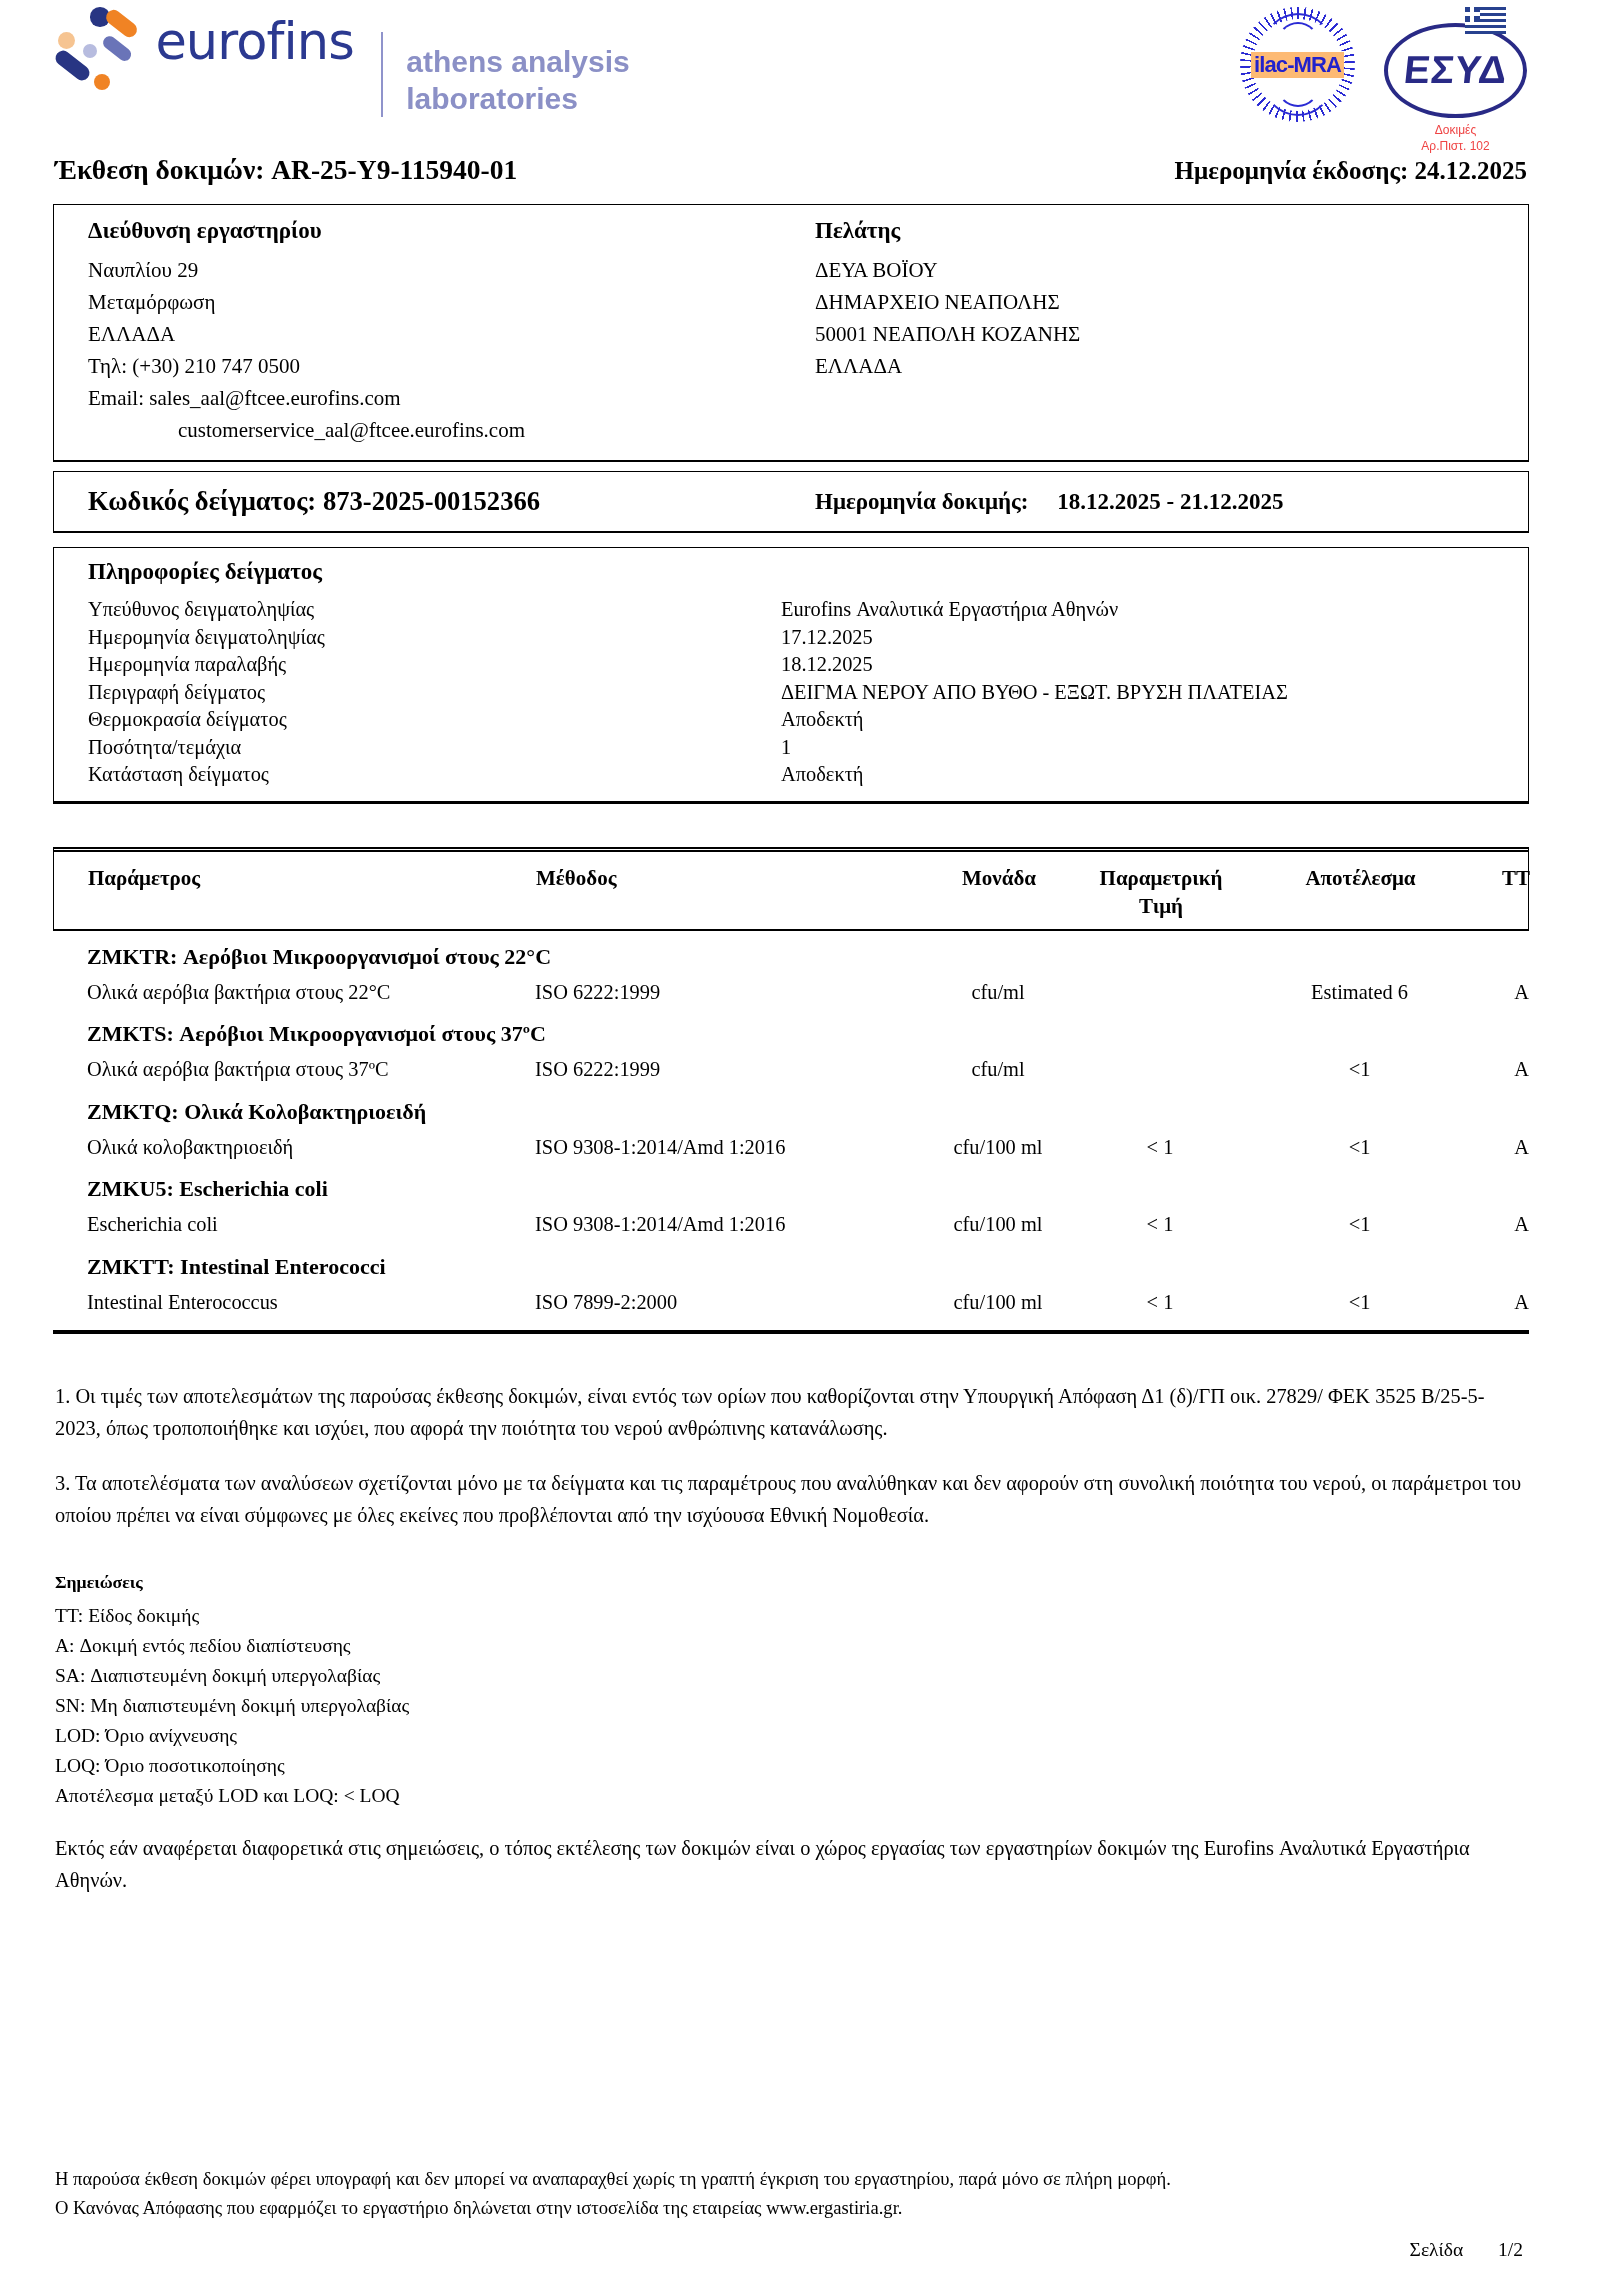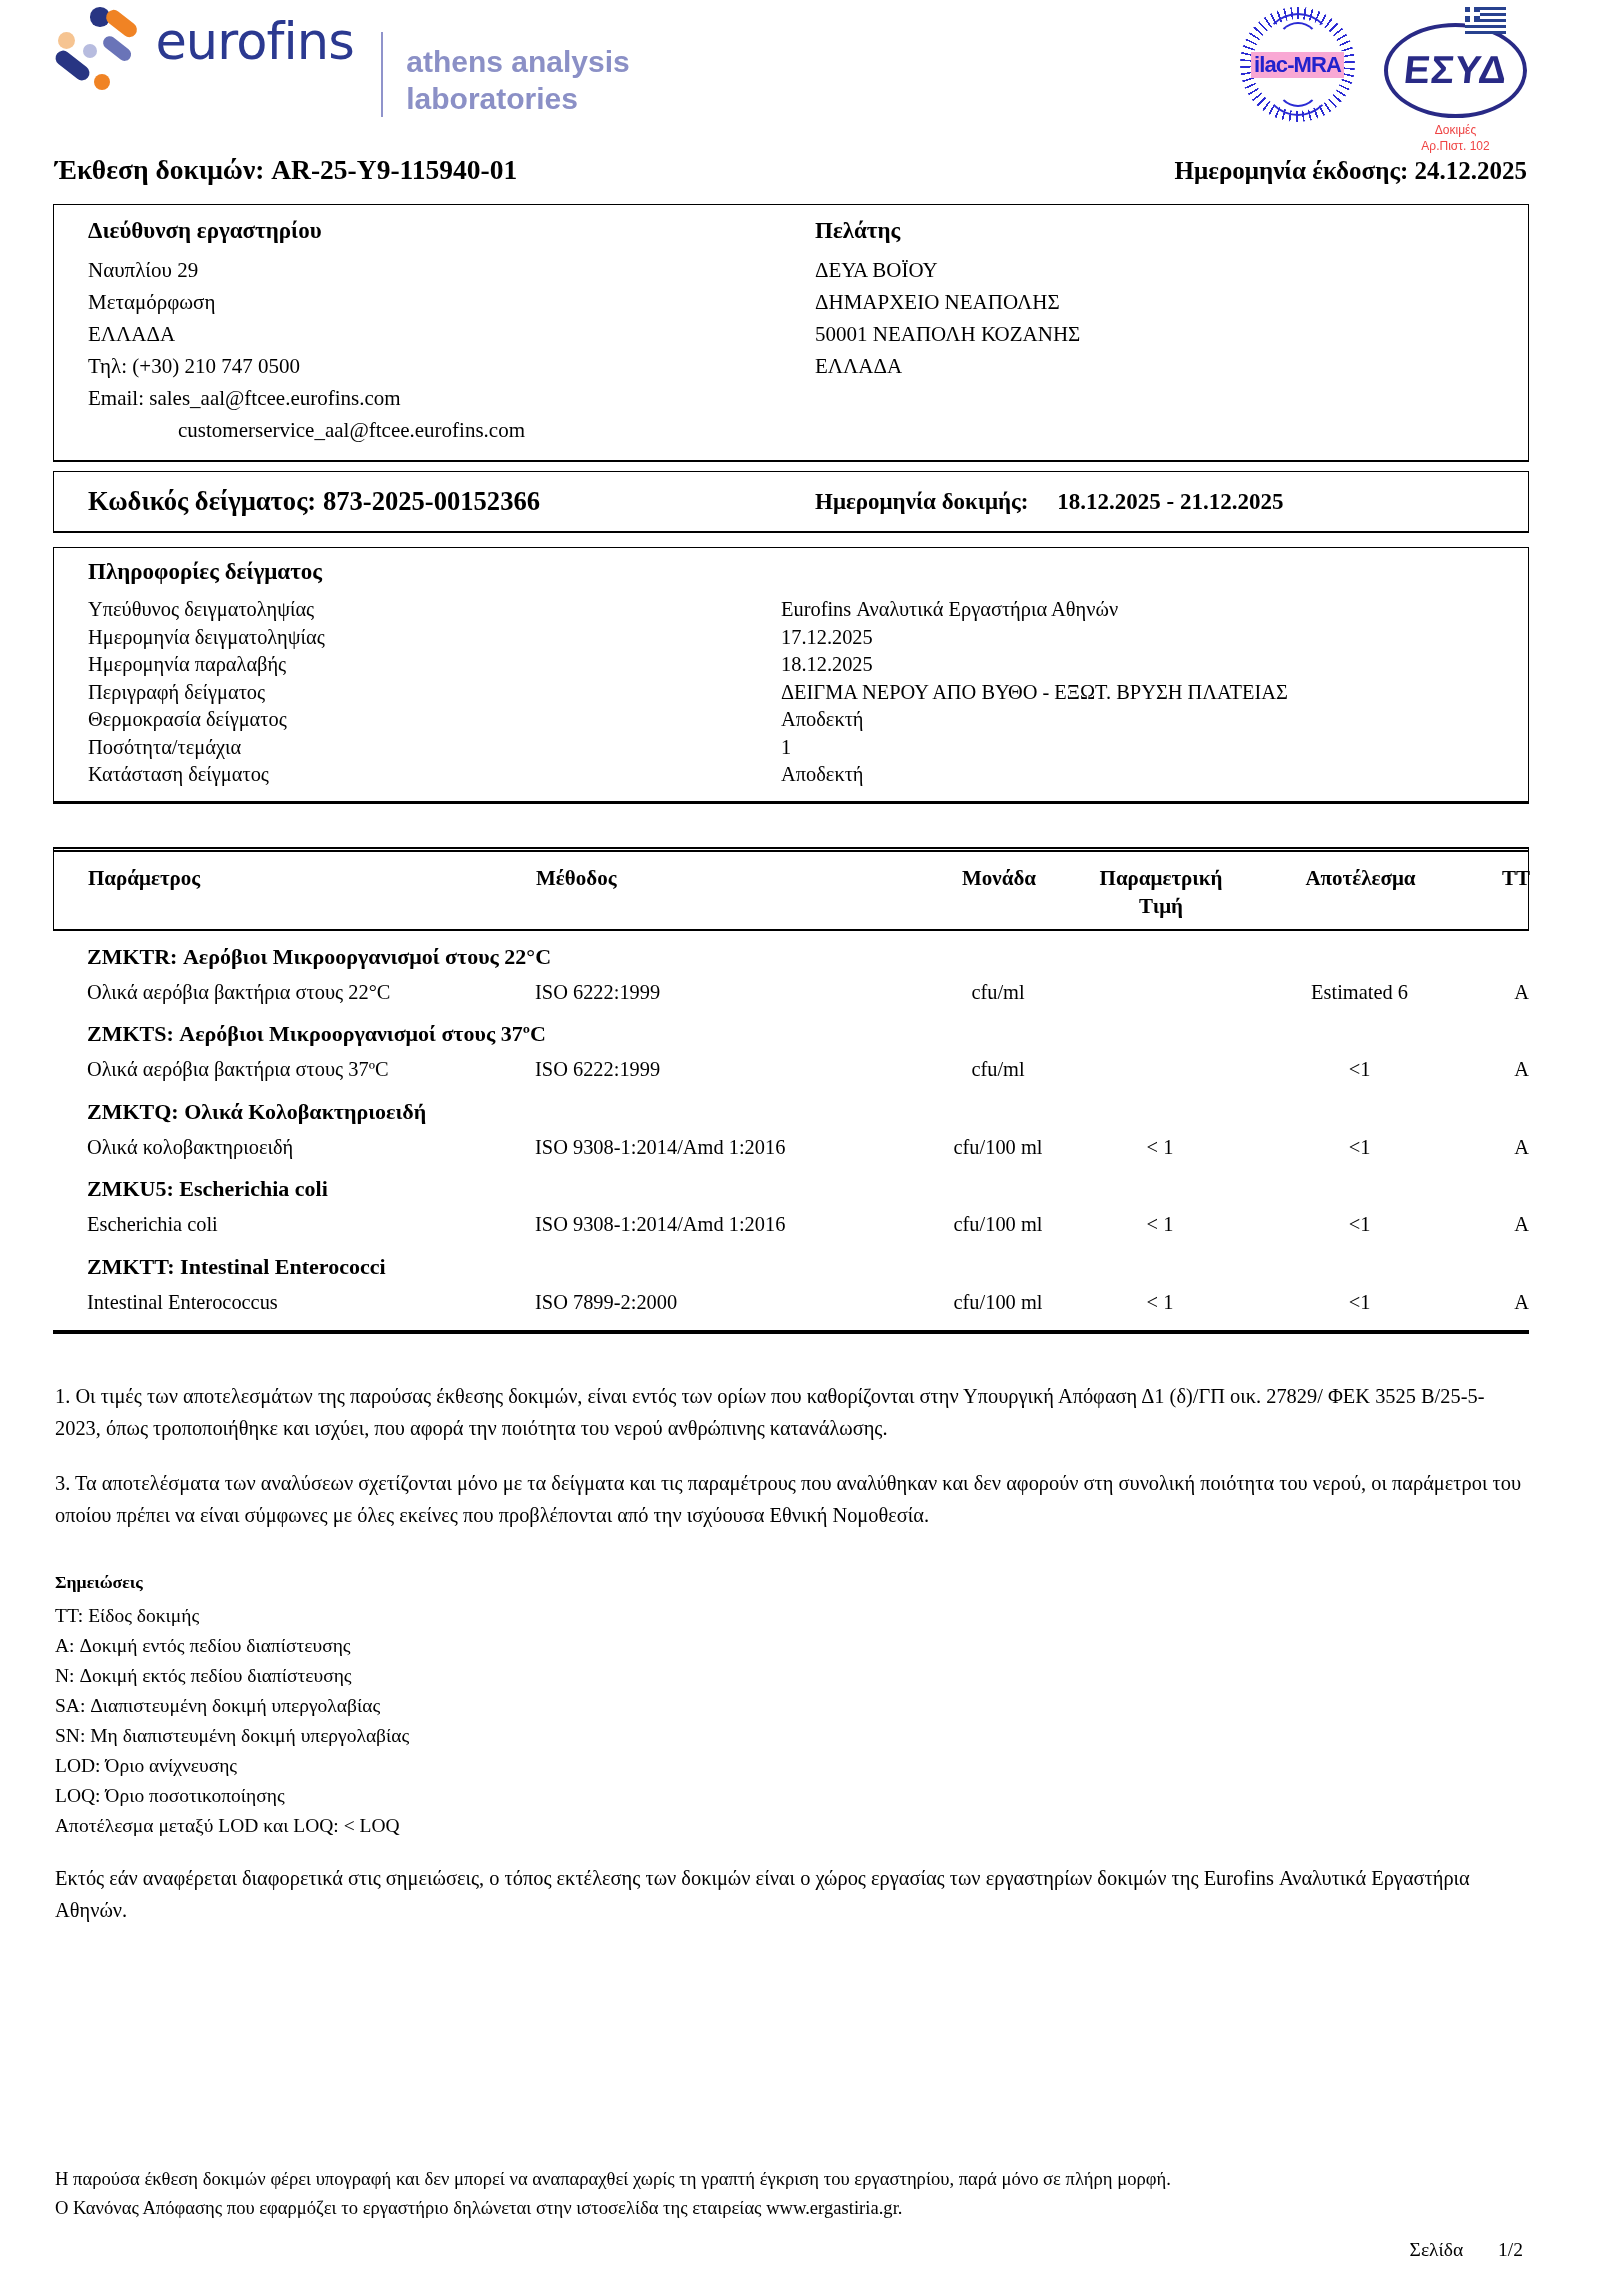--- a/index.html
+++ b/index.html
@@ -24,21 +24,21 @@
   .ilac{position:relative;width:115px;height:115px;display:flex;align-items:center;justify-content:center;}
   .ilac-ring{position:absolute;inset:0;border-radius:50%;
     background:repeating-conic-gradient(from 0deg,#2a2ad4 0deg 1.8deg,transparent 1.8deg 7.2deg);}
   .ilac-inner{position:absolute;inset:11.5px;background:#fff;border-radius:50%;}
   .arc{position:absolute;left:50%;border:2.7px solid #2a2ad4;border-radius:50%;
     border-color:#2a2ad4 transparent transparent transparent;transform:translateX(-50%);}
   .arc.a1{width:39px;height:39px;top:15px;}
   .arc.a2{width:67px;height:67px;top:6.2px;}
   .arc.b1{width:39px;height:39px;bottom:15px;transform:translateX(-50%) rotate(180deg);}
   .arc.b2{width:67px;height:67px;bottom:6.2px;transform:translateX(-50%) rotate(180deg);}
-  .ilac-text{position:relative;z-index:5;background:#f9a8d4;padding:0 2.7px;
+  .ilac-text{position:relative;z-index:5;background:#fdba74;padding:0 2.7px;
     font-family:"Liberation Sans",sans-serif;font-weight:bold;font-size:22px;color:#2222cc;letter-spacing:-0.9px;}
   
   .esyd{position:relative;width:151px;padding-top:1.8px;text-align:center;}
   .esyd-flag{position:absolute;top:0;left:85px;width:41px;height:26.6px;
     background:repeating-linear-gradient(180deg,#28418f 0 3px,#fff 3px 6px);}
   .esyd-flag::after{content:"";position:absolute;top:0;left:0;width:15px;height:15px;
     background:linear-gradient(180deg,transparent 0 5.3px,#fff 5.3px 8.9px,transparent 8.9px),
                linear-gradient(90deg,transparent 0 5.3px,#fff 5.3px 8.9px,transparent 8.9px),#28418f;}
   .esyd-ellipse{width:135px;height:87px;margin:14px auto 0 auto;border:4.4px solid #292a86;border-radius:50%;
     display:flex;align-items:center;justify-content:center;}
@@ -269,21 +269,20 @@
     </div>
   </div>
 
   <div class="notes">
     <p class="note-p">1. Οι τιμές των αποτελεσμάτων της παρούσας έκθεσης δοκιμών, είναι εντός των ορίων που καθορίζονται στην Υπουργική Απόφαση Δ1 (δ)/ΓΠ οικ. 27829/ ΦΕΚ 3525 Β/25-5-2023, όπως τροποποιήθηκε και ισχύει, που αφορά την ποιότητα του νερού ανθρώπινης κατανάλωσης.</p>
     <p class="note-p">3. Τα αποτελέσματα των αναλύσεων σχετίζονται μόνο με τα δείγματα και τις παραμέτρους που αναλύθηκαν και δεν αφορούν στη συνολική ποιότητα του νερού, οι παράμετροι του οποίου πρέπει να είναι σύμφωνες με όλες εκείνες που προβλέπονται από την ισχύουσα Εθνική Νομοθεσία.</p>
 
     <div class="sn-head">Σημειώσεις</div>
     <div class="sn-line">TT: Είδος δοκιμής</div>
     <div class="sn-line">A: Δοκιμή εντός πεδίου διαπίστευσης</div>
-    <div class="sn-line">N: Δοκιμή εκτός πεδίου διαπίστευσης</div>
     <div class="sn-line">SA: Διαπιστευμένη δοκιμή υπεργολαβίας</div>
     <div class="sn-line">SN: Μη διαπιστευμένη δοκιμή υπεργολαβίας</div>
     <div class="sn-line">LOD: Όριο ανίχνευσης</div>
     <div class="sn-line">LOQ: Όριο ποσοτικοποίησης</div>
     <div class="sn-line">Αποτέλεσμα μεταξύ LOD και LOQ: &lt; LOQ</div>
 
     <div class="exec-note">Εκτός εάν αναφέρεται διαφορετικά στις σημειώσεις, ο τόπος εκτέλεσης των δοκιμών είναι ο χώρος εργασίας των εργαστηρίων δοκιμών της Eurofins Αναλυτικά Εργαστήρια Αθηνών.</div>
   </div>
 
   <div class="footer">

